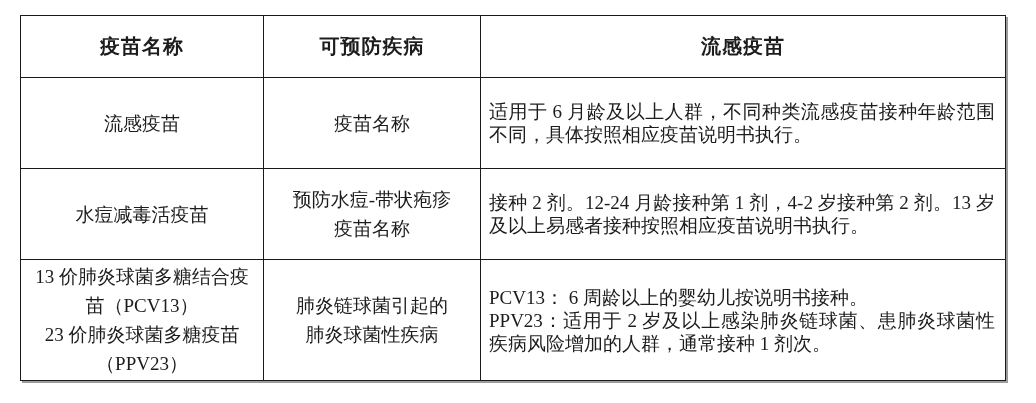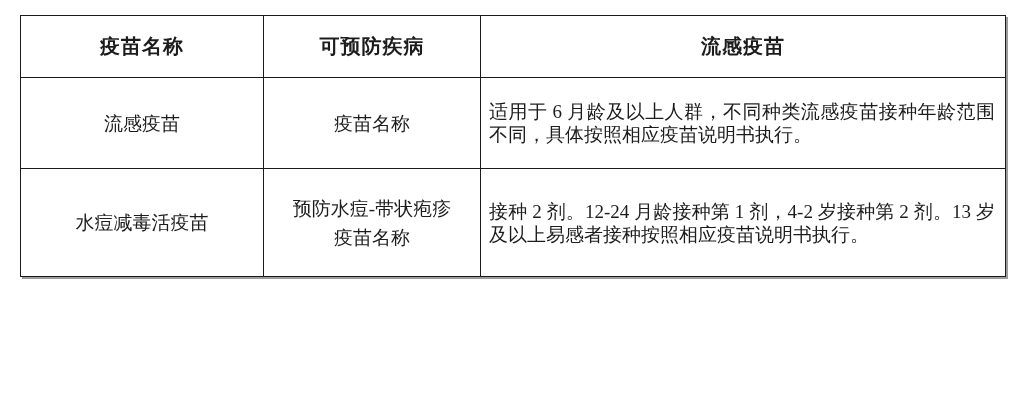--- a/index.html
+++ b/index.html
@@ -29,21 +29,21 @@
   .vaccine-table td {
     border: 1.5px solid #1a1a1a;
     vertical-align: middle;
     box-sizing: border-box;
   }
   .vaccine-table col.c1 { width: 243px; }
   .vaccine-table col.c2 { width: 217px; }
   .vaccine-table col.c3 { width: 525px; }
   .vaccine-table thead tr { height: 62px; }
   .vaccine-table tbody tr.r1 { height: 91px; }
-  .vaccine-table tbody tr.r2 { height: 108px; }
+  .vaccine-table tbody tr.r2 { height: 91px; }
   .vaccine-table tbody tr.r3 { height: 118px; }
   .vaccine-table th {
     font-size: 20px;
     font-weight: bold;
     letter-spacing: 1px;
   }
   .vaccine-table td {
     font-size: 19px;
     line-height: 29px;
   }
@@ -81,14 +81,22 @@
       <td class="cell-name">流感疫苗</td>
       <td class="cell-disease">疫苗名称</td>
       <td class="cell-schedule">适用于 6 月龄及以上人群，不同种类流感疫苗接种年龄范围不同，具体按照相应疫苗说明书执行。</td>
     </tr>
     <tr class="r2">
       <td class="cell-name">水痘减毒活疫苗</td>
       <td class="cell-disease">预防水痘-带状疱疹
 疫苗名称</td>
       <td class="cell-schedule">接种 2 剂。12-24 月龄接种第 1 剂，4-2 岁接种第 2 剂。13 岁及以上易感者接种按照相应疫苗说明书执行。</td>
     </tr>
+    <tr class="r3">
+      <td class="cell-name">13 价肺炎球菌多糖结合疫苗（PCV13）
+23 价肺炎球菌多糖疫苗（PPV23）</td>
+      <td class="cell-disease">肺炎链球菌引起的
+肺炎球菌性疾病</td>
+      <td class="cell-schedule">PCV13： 6 周龄以上的婴幼儿按说明书接种。
+PPV23：适用于 2 岁及以上感染肺炎链球菌、患肺炎球菌性疾病风险增加的人群，通常接种 1 剂次。</td>
+    </tr>
   </tbody>
 </table>
 
 </body></html>

